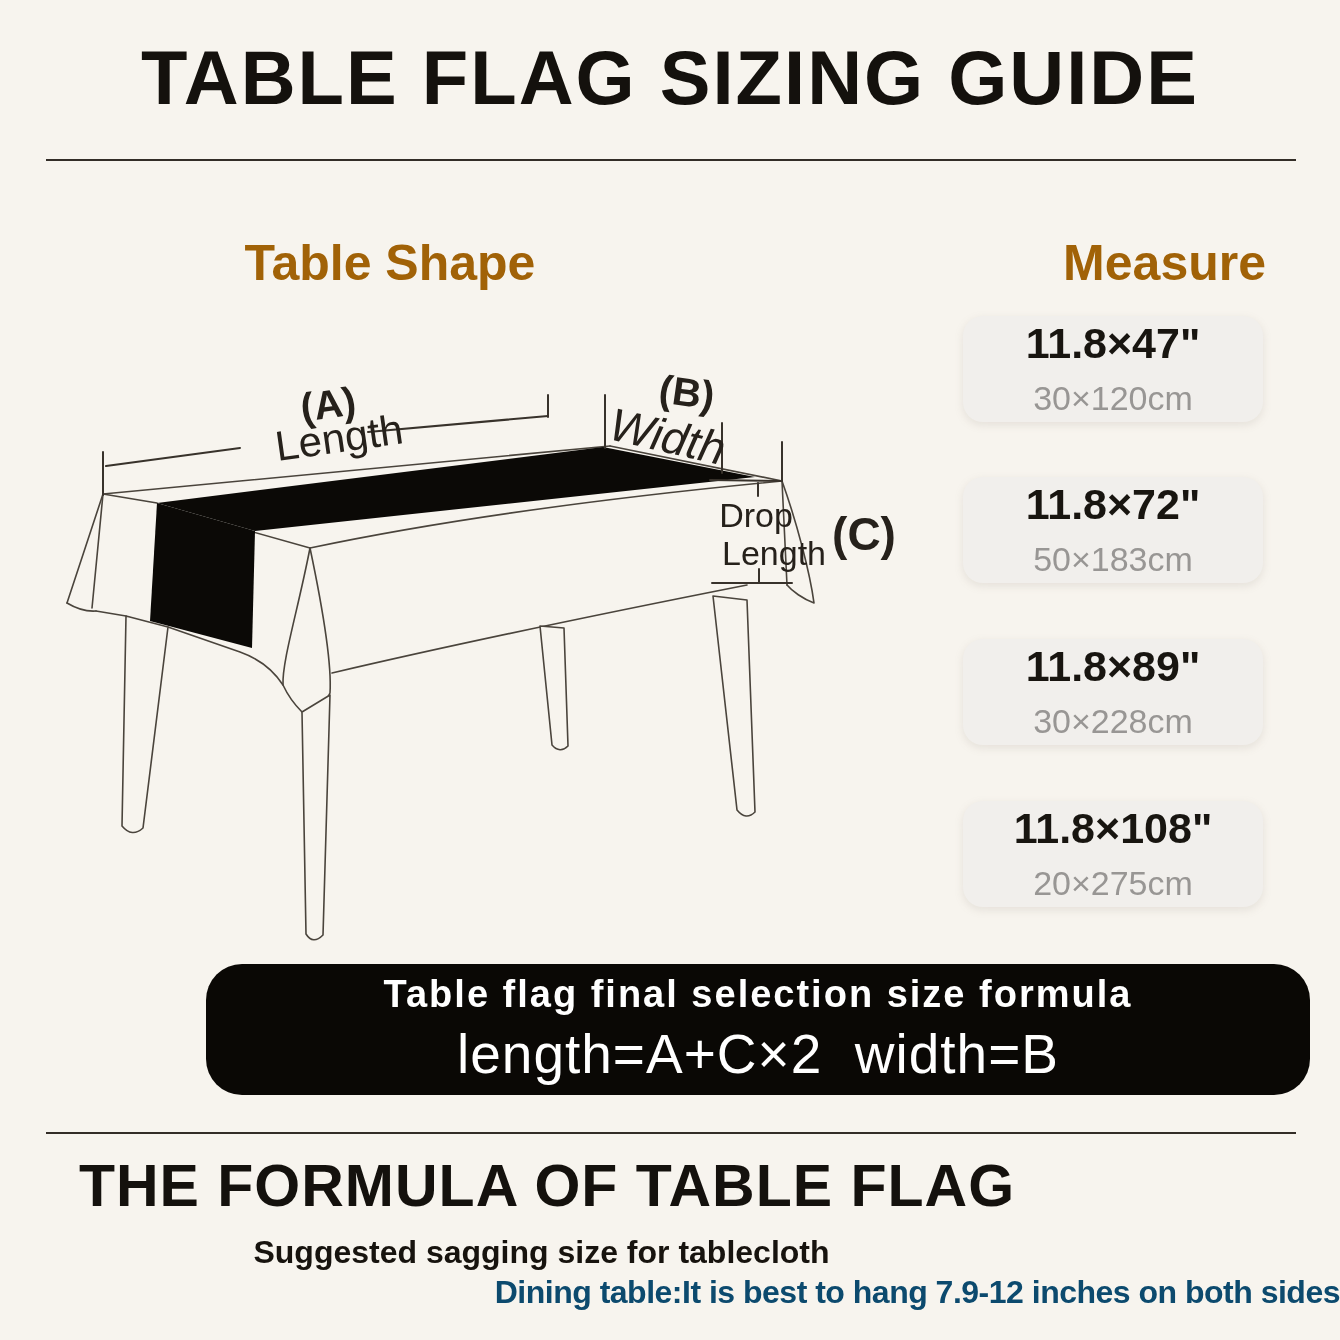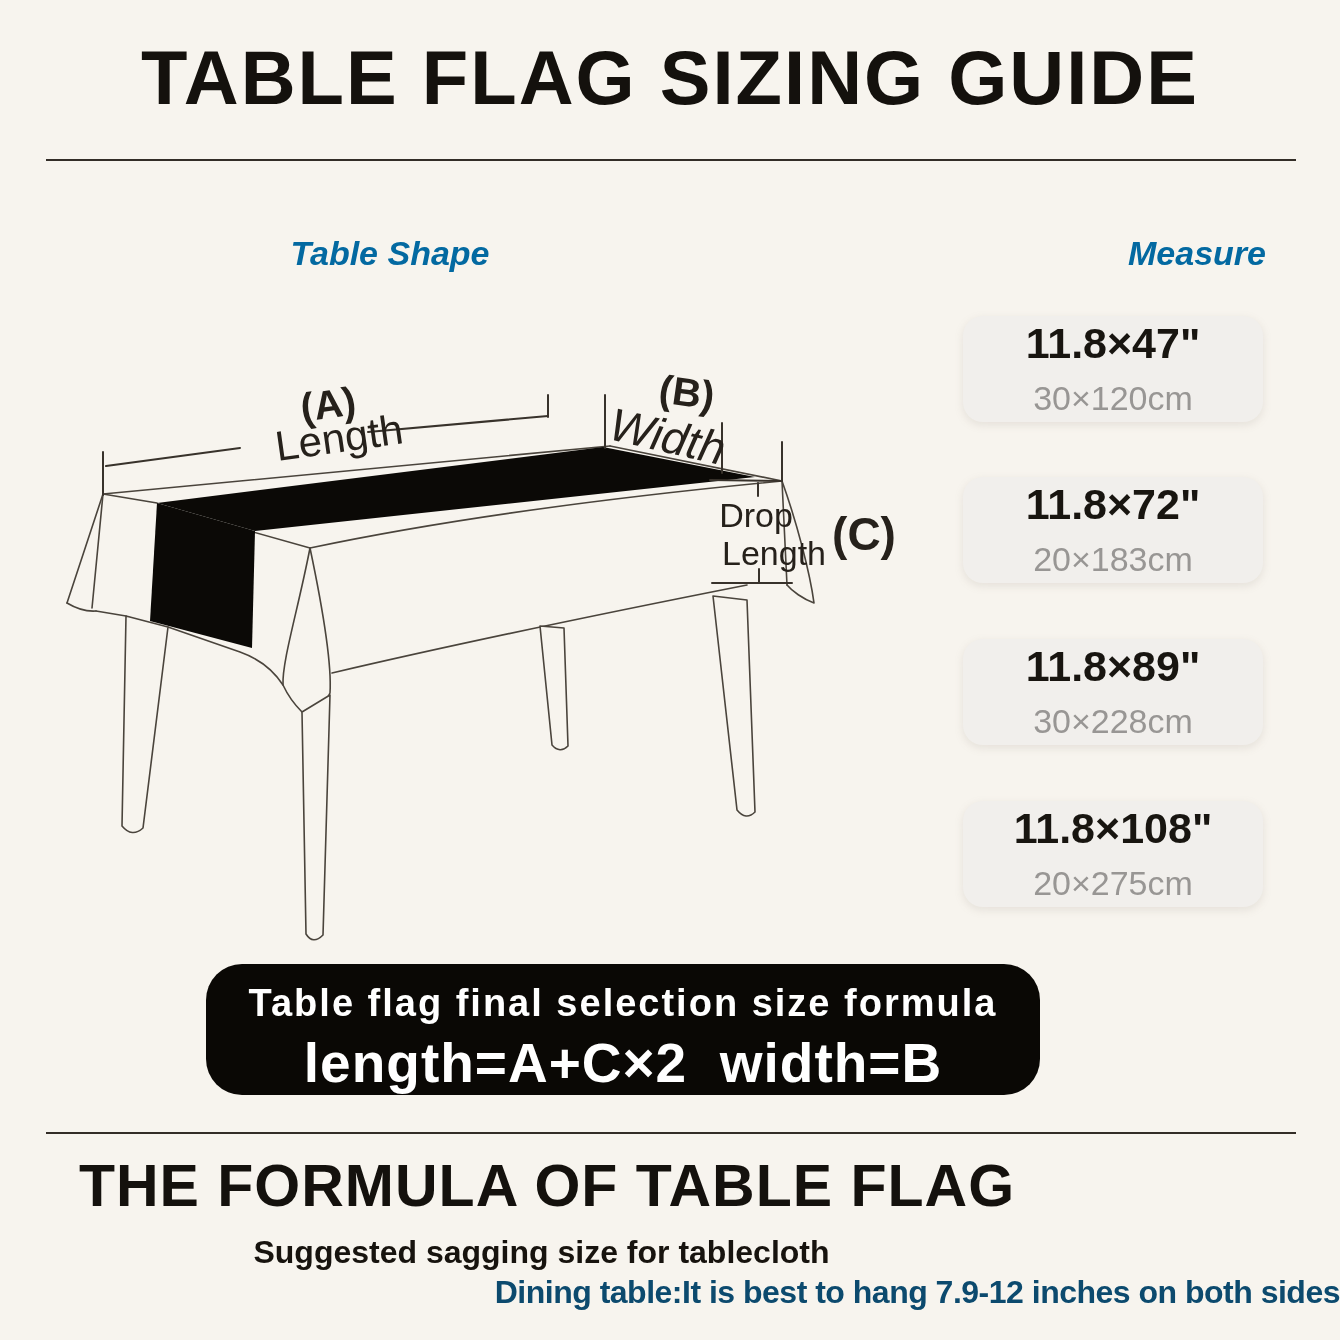--- a/index.html
+++ b/index.html
@@ -16,21 +16,21 @@
     font-size:76px;font-weight:800;letter-spacing:2px;color:#14110d;
     white-space:nowrap;
   }
   .rule{
     left:46px;width:1250px;height:0;border-top:2px solid #332d27;
   }
   .rule-top{top:159px;}
   .rule-bottom{top:1132px;}
 
   .section-heading{
-    font-size:34px;font-weight:700;color:#0369a1;white-space:nowrap;font-style:italic;
+    font-size:50px;font-weight:700;color:#a16207;white-space:nowrap;
   }
   .shape-heading{top:234px;left:130px;width:520px;text-align:center;}
   .measure-heading{top:234px;left:960px;width:306px;text-align:right;}
 
   .diagram{left:40px;top:360px;width:900px;height:590px;}
   .diagram .sketch{stroke:#4a443c;stroke-width:1.6;fill:none;stroke-linecap:round;stroke-linejoin:round;}
   .diagram .leg{stroke:#4a443c;stroke-width:1.6;fill:#f7f4ee;stroke-linejoin:round;}
   .diagram .runner{fill:#0b0906;stroke:none;}
   .diagram .dim{stroke:#38322b;stroke-width:2;fill:none;stroke-linecap:round;}
   .diagram text{fill:#26211b;}
@@ -41,29 +41,29 @@
     display:flex;flex-direction:column;align-items:center;justify-content:center;
   }
   .size-card .inches{font-size:43px;font-weight:700;color:#181510;line-height:1.05;}
   .size-card .cm{font-size:34px;font-weight:400;color:#989694;line-height:1.1;margin-top:14px;}
   .card-1{top:316px;}
   .card-2{top:477px;}
   .card-3{top:639px;}
   .card-4{top:801px;}
 
   .formula-banner{
-    left:206px;top:964px;width:834px;height:131px;
+    left:206px;top:964px;width:1104px;height:131px;
     background:#0a0805;border-radius:36px;color:#ffffff;
-    display:flex;flex-direction:column;align-items:center;justify-content:flex-end;
+    display:flex;flex-direction:column;align-items:center;justify-content:center;
   }
   .formula-banner .banner-line1{
     font-size:38px;font-weight:700;letter-spacing:2px;white-space:nowrap;
   }
   .formula-banner .banner-line2{
-    font-size:55px;font-weight:700;letter-spacing:1px;margin-top:6px;
+    font-size:55px;font-weight:400;letter-spacing:1px;margin-top:6px;
     white-space:pre;
   }
 
   .footer-heading{
     top:1152px;left:0;width:1094px;text-align:center;
     font-size:59px;font-weight:800;letter-spacing:1px;color:#14110d;white-space:nowrap;
   }
   .footer-note1{
     top:1234px;left:0;width:1083px;text-align:center;
     font-size:32px;font-weight:700;color:#17130e;white-space:nowrap;
@@ -132,21 +132,21 @@
   <text x="734" y="205" font-size="34" font-weight="500" text-anchor="middle">Length</text>
   <text x="824" y="190" font-size="46" font-weight="600" text-anchor="middle">(C)</text>
 </svg>
 
 <div class="abs size-card card-1">
   <div class="inches">11.8×47"</div>
   <div class="cm">30×120cm</div>
 </div>
 <div class="abs size-card card-2">
   <div class="inches">11.8×72"</div>
-  <div class="cm">20×183cm</div>
+  <div class="cm">50×183cm</div>
 </div>
 <div class="abs size-card card-3">
   <div class="inches">11.8×89"</div>
   <div class="cm">30×228cm</div>
 </div>
 <div class="abs size-card card-4">
   <div class="inches">11.8×108"</div>
   <div class="cm">20×275cm</div>
 </div>
 

